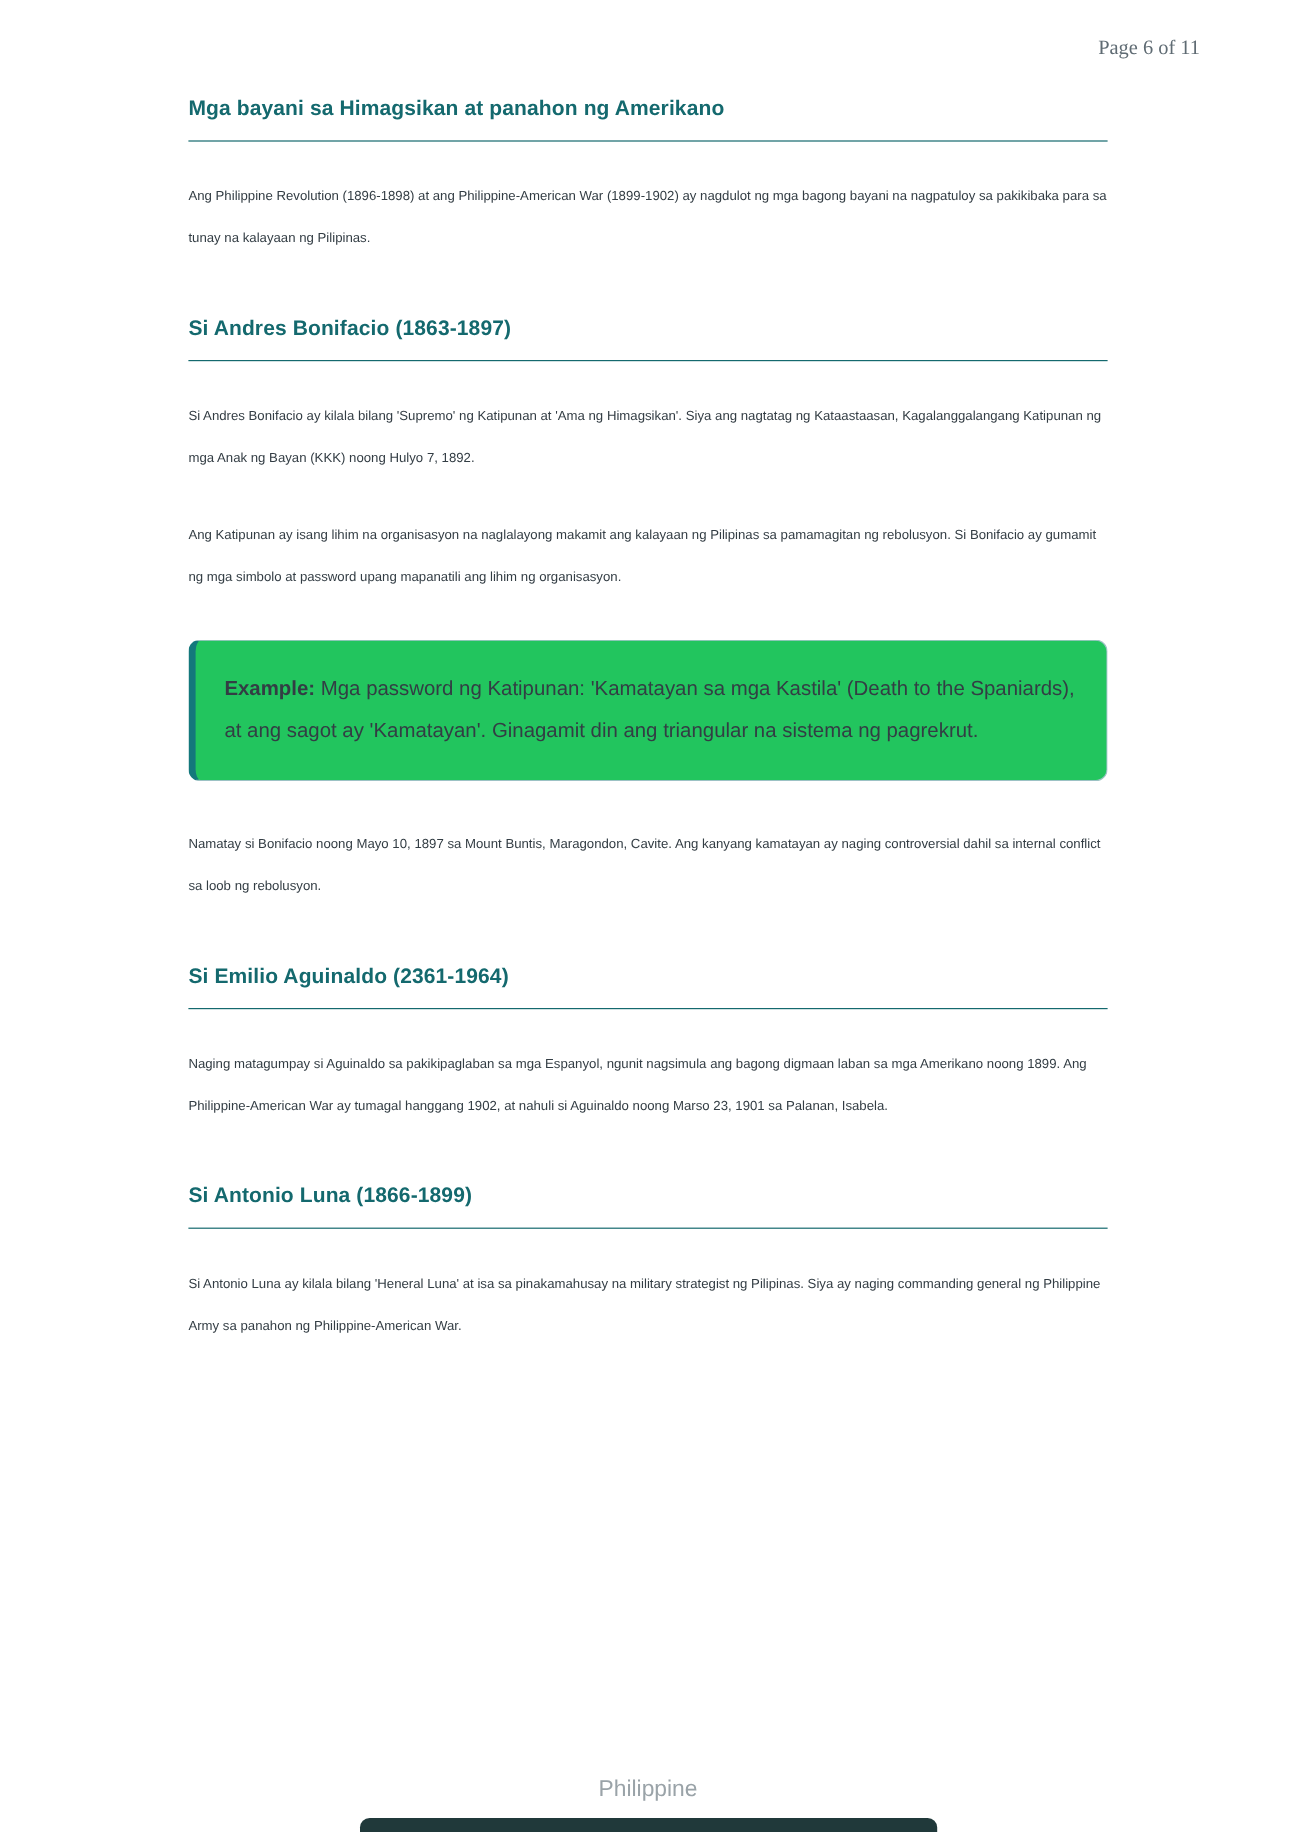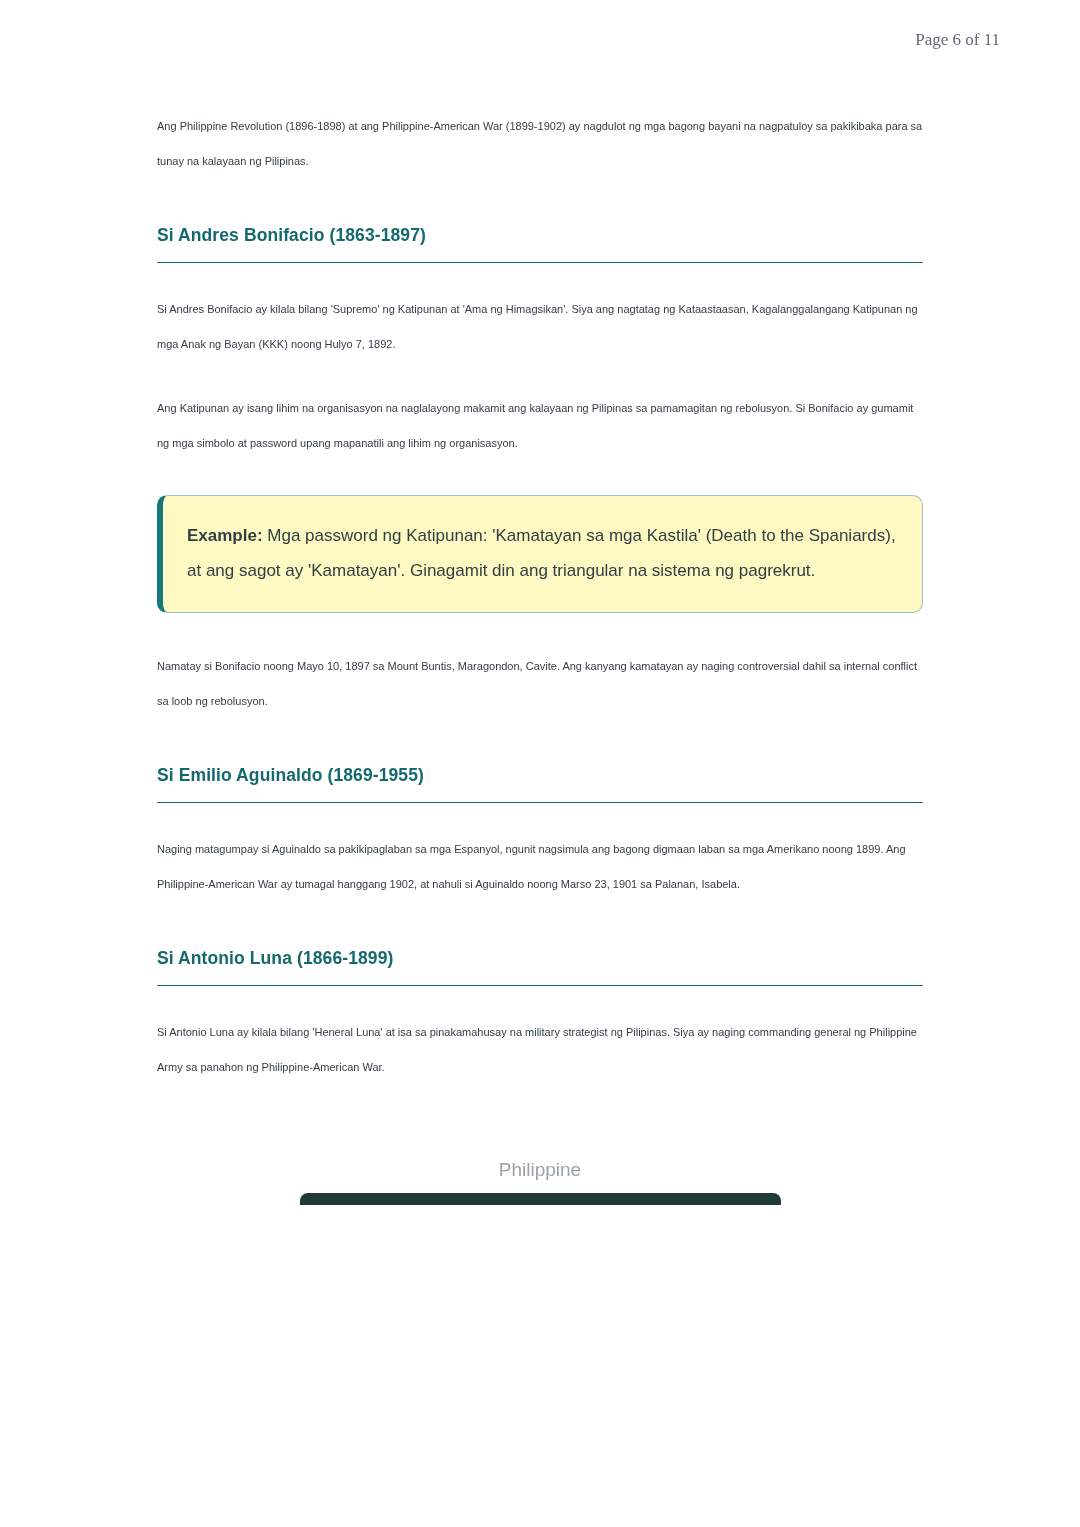--- a/index.html
+++ b/index.html
@@ -6,21 +6,21 @@
   html, body { margin: 0; padding: 0; }
   body {
     width: 1080px;
     background: #ffffff;
     font-family: "Liberation Sans", "DejaVu Sans", sans-serif;
     color: #333d44;
   }
   .page {
     position: relative;
     width: 1080px;
-    height: 1205px;
+    height: 1527px;
     background: #ffffff;
     overflow: hidden;
   }
   .page-indicator {
     position: absolute;
     top: 30px;
     right: 80px;
     font-family: "Liberation Serif", "DejaVu Serif", serif;
     font-size: 17px;
     color: #5f6b73;
@@ -46,21 +46,21 @@
     line-height: 35px;
     margin: 29px 0 0 0;
     color: #333d44;
   }
   .example-box {
     margin: 34px 0 36px 0;
     border: 1px solid #9cc2c4;
     border-left: 6px solid #14787c;
     border-radius: 10px;
     padding: 22px 12px 24px 24px;
-    background: #fef9c3;
+    background: #22c55e;
   }
   .example-box p {
     font-size: 17px;
     line-height: 35px;
     margin: 0;
     color: #333d44;
   }
   .example-label { font-weight: 700; }
   .footer-brand {
     position: absolute;
@@ -83,36 +83,37 @@
 </style>
 </head>
 <body>
 
 <div class="page">
 
   <div class="page-indicator">Page 6 of 11</div>
 
   <div class="content">
 
+    <h2 class="section-heading first">Mga bayani sa Himagsikan at panahon ng Amerikano</h2>
 
     <p class="body-text">Ang Philippine Revolution (1896-1898) at ang Philippine-American War (1899-1902) ay nagdulot ng mga bagong bayani na nagpatuloy sa pakikibaka para sa tunay na kalayaan ng Pilipinas.</p>
 
     <h2 class="section-heading">Si Andres Bonifacio (1863-1897)</h2>
 
     <p class="body-text">Si Andres Bonifacio ay kilala bilang 'Supremo' ng Katipunan at 'Ama ng Himagsikan'. Siya ang nagtatag ng Kataastaasan, Kagalanggalangang Katipunan ng mga Anak ng Bayan (KKK) noong Hulyo 7, 1892.</p>
 
     <p class="body-text">Ang Katipunan ay isang lihim na organisasyon na naglalayong makamit ang kalayaan ng Pilipinas sa pamamagitan ng rebolusyon. Si Bonifacio ay gumamit ng mga simbolo at password upang mapanatili ang lihim ng organisasyon.</p>
 
     <div class="example-box">
       <p><span class="example-label">Example:</span><span> Mga password ng Katipunan: 'Kamatayan sa mga Kastila' (Death to the Spaniards), at ang sagot ay 'Kamatayan'. Ginagamit din ang triangular na sistema ng pagrekrut.</span></p>
     </div>
 
     <p class="body-text" style="margin-top:12px;">Namatay si Bonifacio noong Mayo 10, 1897 sa Mount Buntis, Maragondon, Cavite. Ang kanyang kamatayan ay naging controversial dahil sa internal conflict sa loob ng rebolusyon.</p>
 
-    <h2 class="section-heading">Si Emilio Aguinaldo (1869-1955)</h2>
+    <h2 class="section-heading">Si Emilio Aguinaldo (2361-1964)</h2>
 
 
     <p class="body-text">Naging matagumpay si Aguinaldo sa pakikipaglaban sa mga Espanyol, ngunit nagsimula ang bagong digmaan laban sa mga Amerikano noong 1899. Ang Philippine-American War ay tumagal hanggang 1902, at nahuli si Aguinaldo noong Marso 23, 1901 sa Palanan, Isabela.</p>
 
     <h2 class="section-heading">Si Antonio Luna (1866-1899)</h2>
 
     <p class="body-text">Si Antonio Luna ay kilala bilang 'Heneral Luna' at isa sa pinakamahusay na military strategist ng Pilipinas. Siya ay naging commanding general ng Philippine Army sa panahon ng Philippine-American War.</p>
 
   </div>
 

